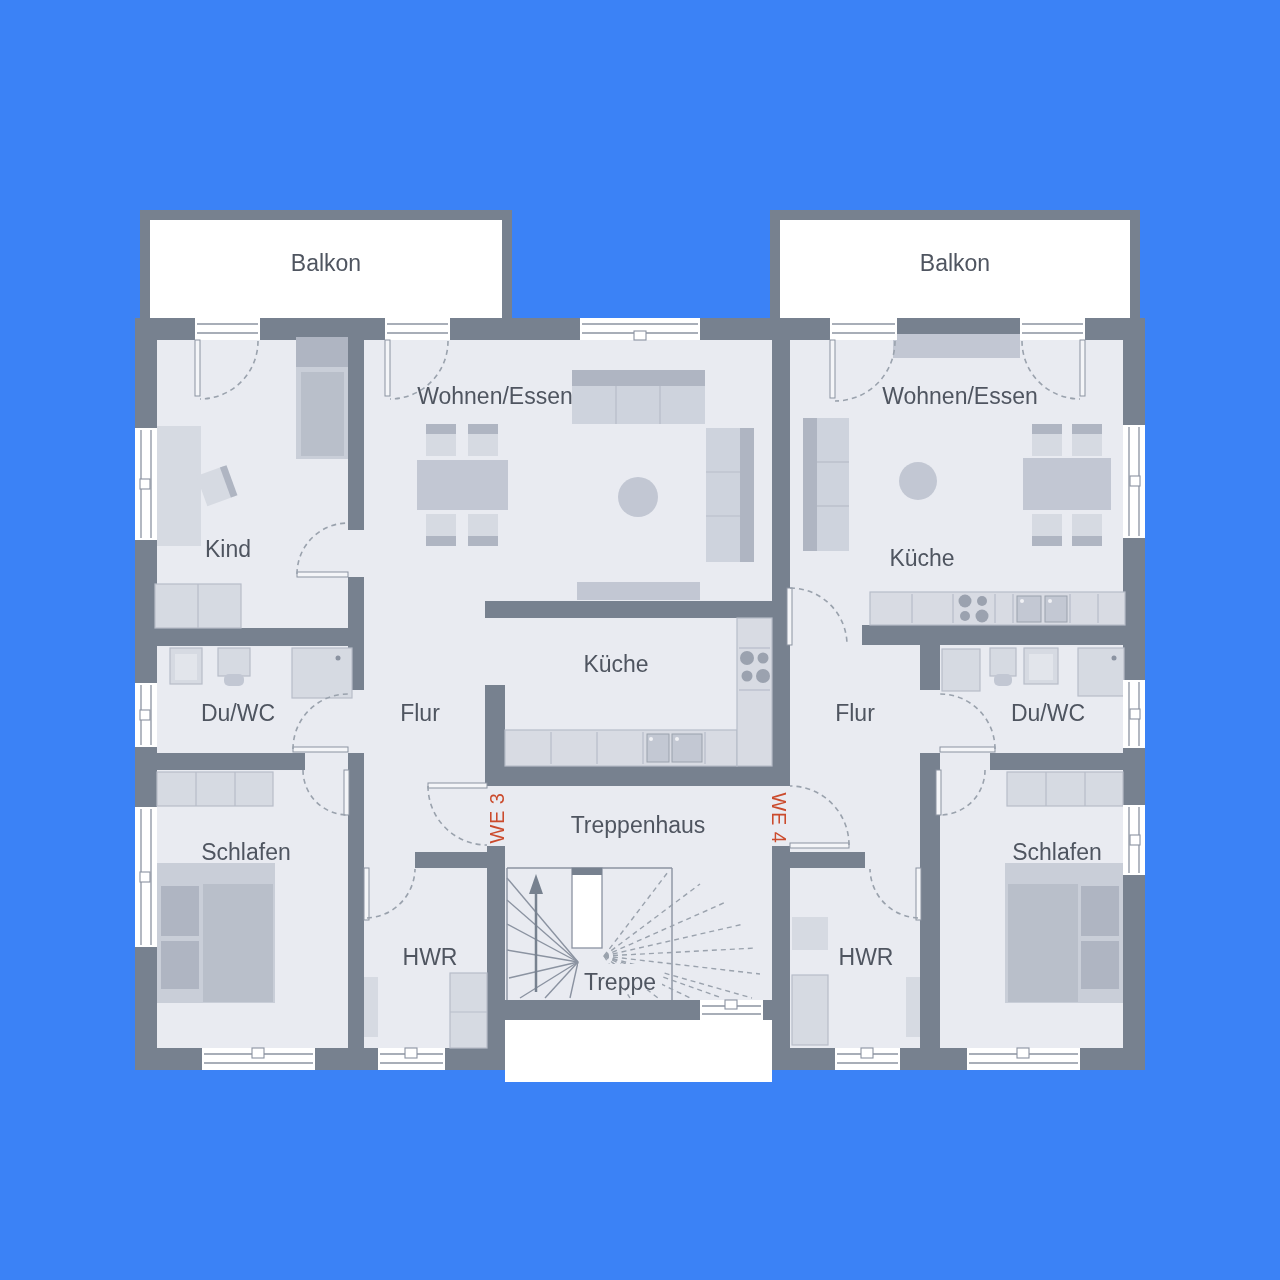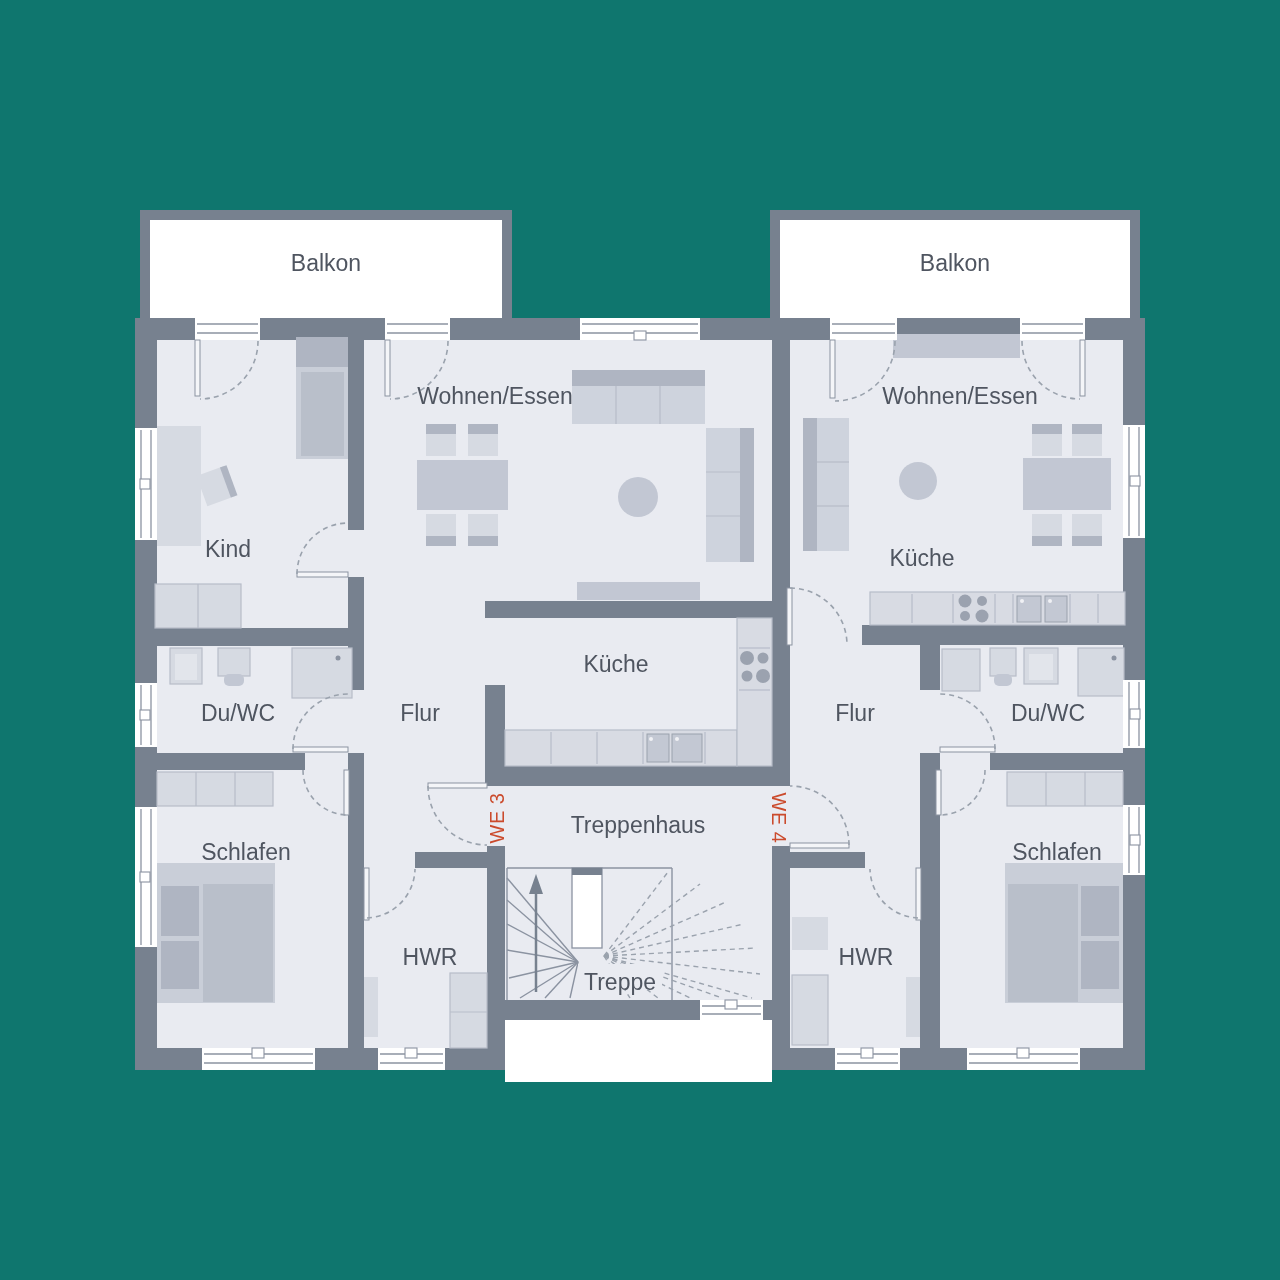--- a/index.html
+++ b/index.html
@@ -1,16 +1,16 @@
 <!DOCTYPE html>
 <html><head>
 <meta charset="utf-8">
 <style>
   html,body{margin:0;padding:0;background:#ffffff;}
-  .frame{position:relative;width:1280px;height:1280px;background:#0f766e;overflow:hidden;}
+  .frame{position:relative;width:1280px;height:1280px;background:#3b82f6;overflow:hidden;}
   svg{position:absolute;left:0;top:0;}
   .wl{fill:#77818F;}
   .floor{fill:#E9EBF1;}
   .balc{fill:#FFFFFF;}
   .win{fill:#FFFFFF;}
   .win-line{stroke:#8B93A1;stroke-width:1.3;fill:none;}
   .tick{fill:#FFFFFF;stroke:#8B93A1;stroke-width:1.1;}
   .arc{fill:none;stroke:#9AA2AD;stroke-width:1.6;stroke-dasharray:5 4;}
   .leaf{fill:#F4F5F8;stroke:#8B93A1;stroke-width:1;}
   .outline{stroke:#8B93A1;stroke-width:1.4;fill:none;}

